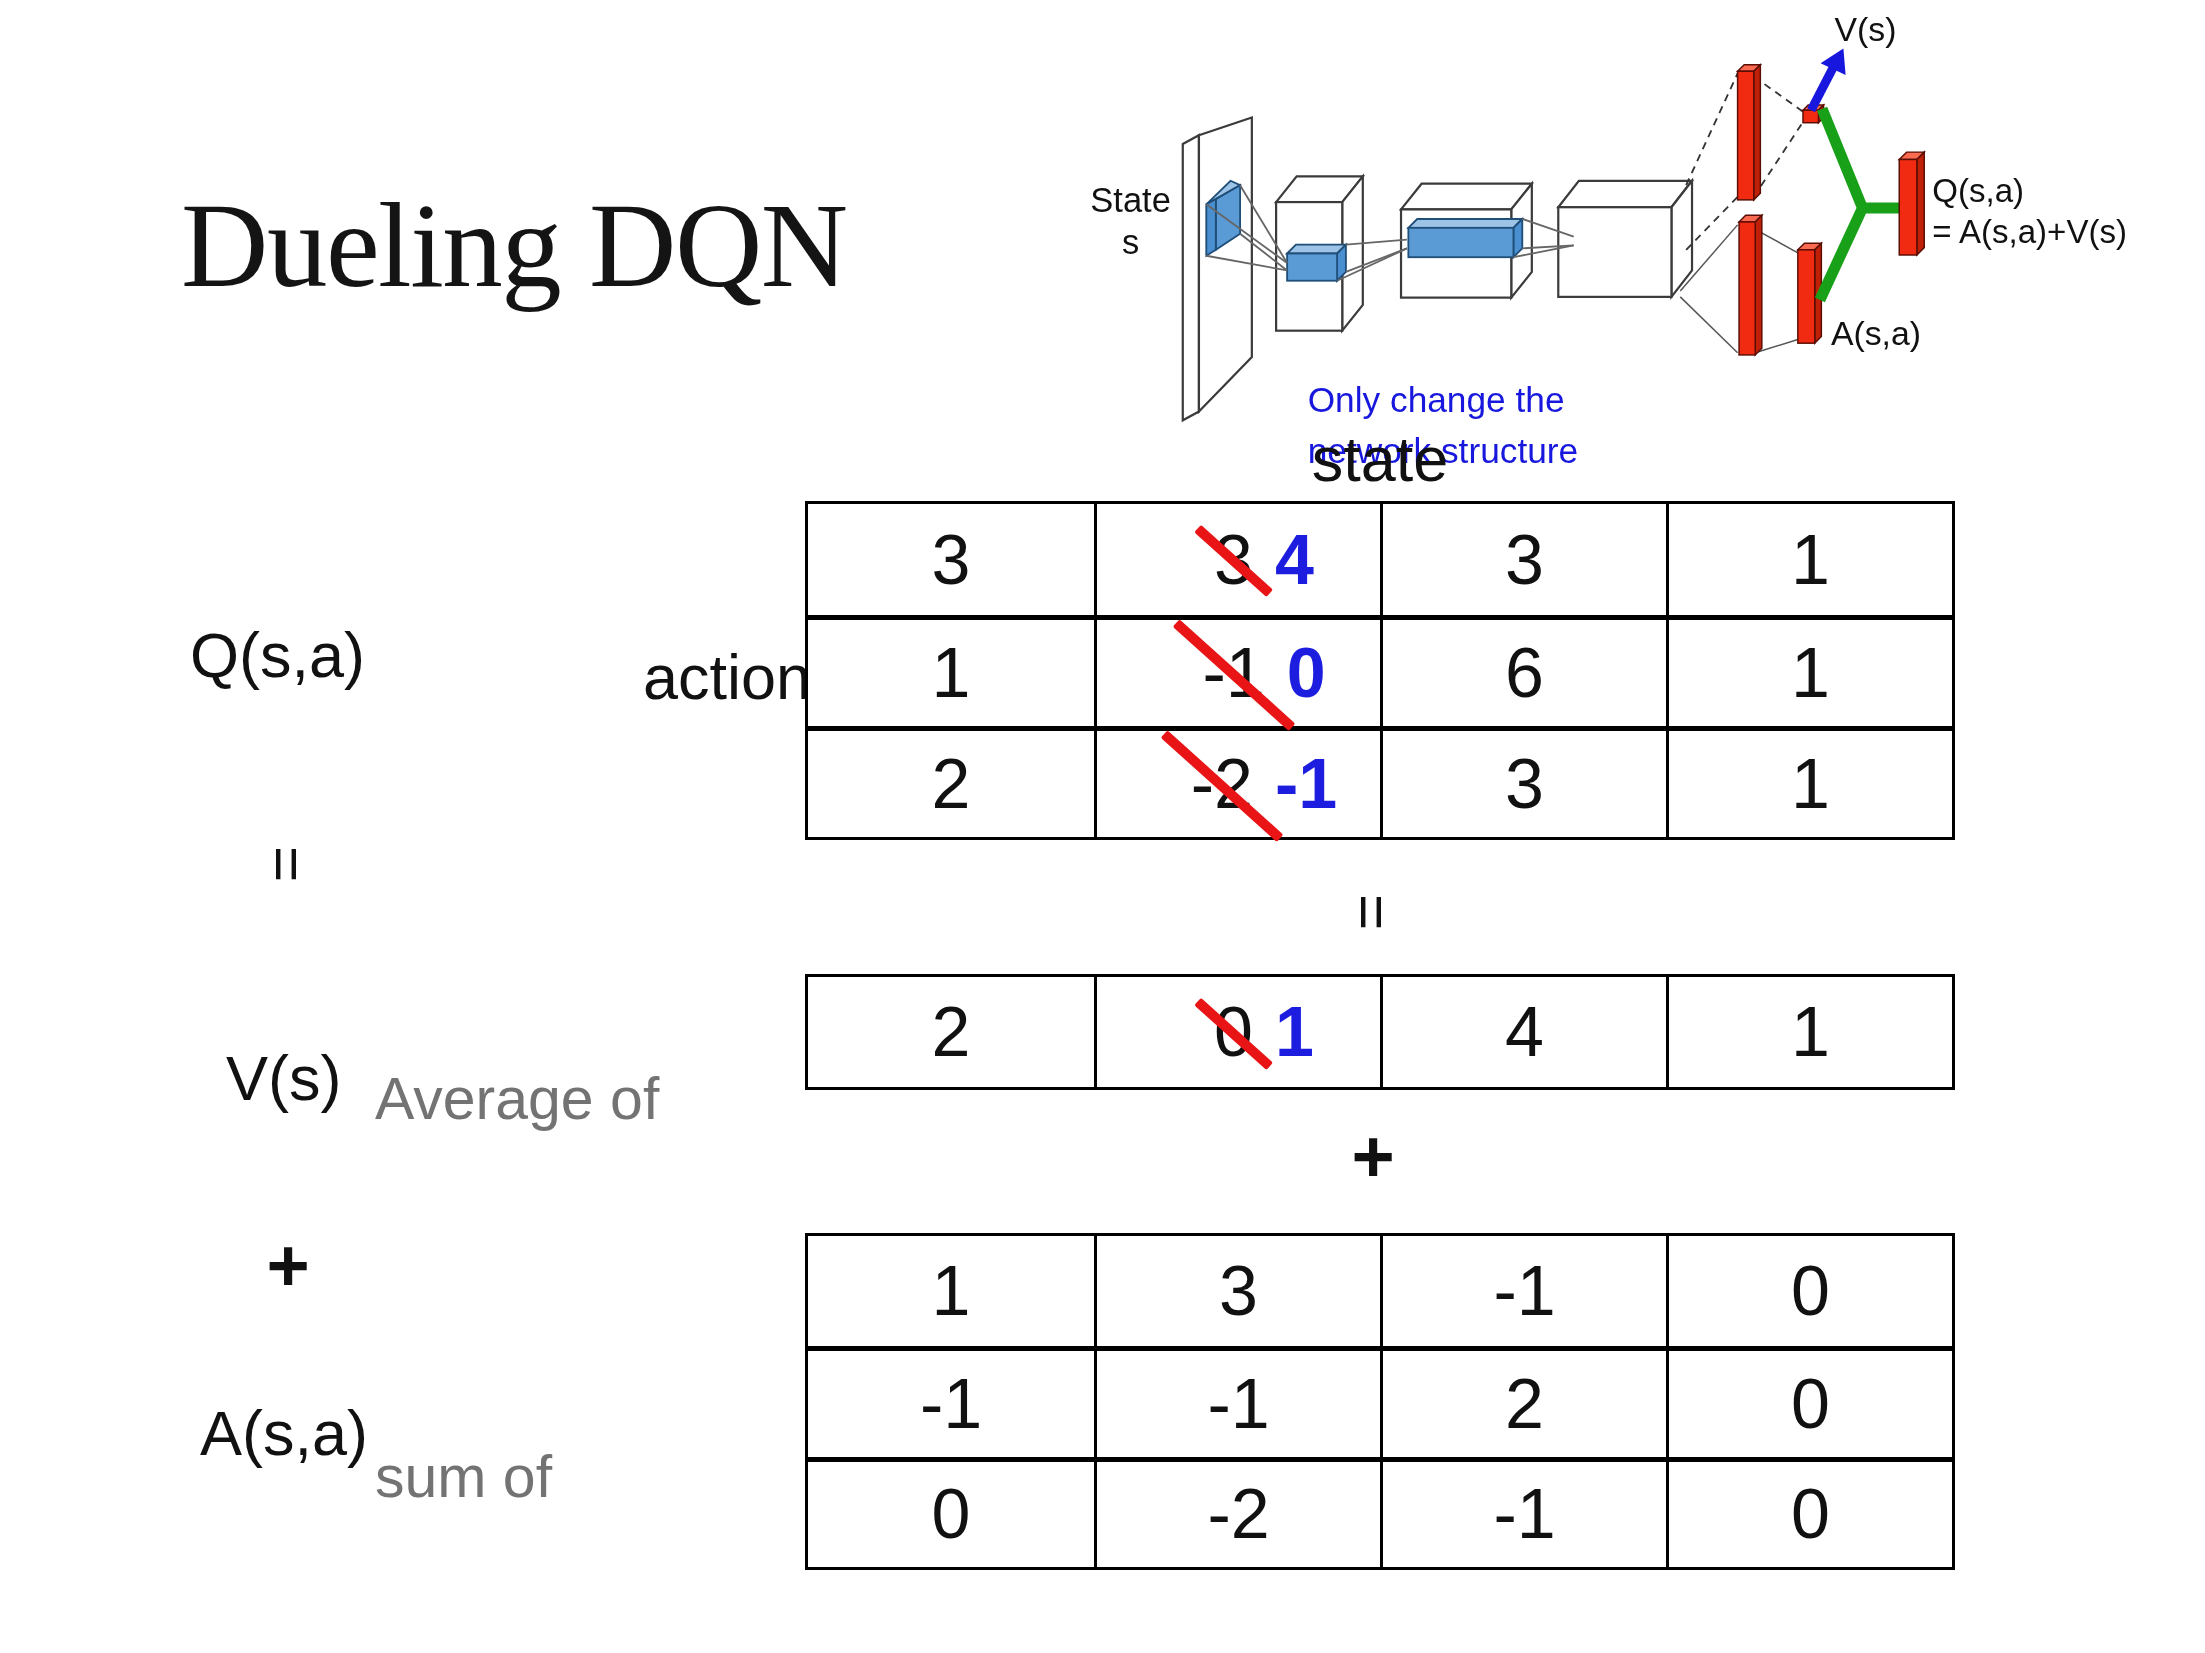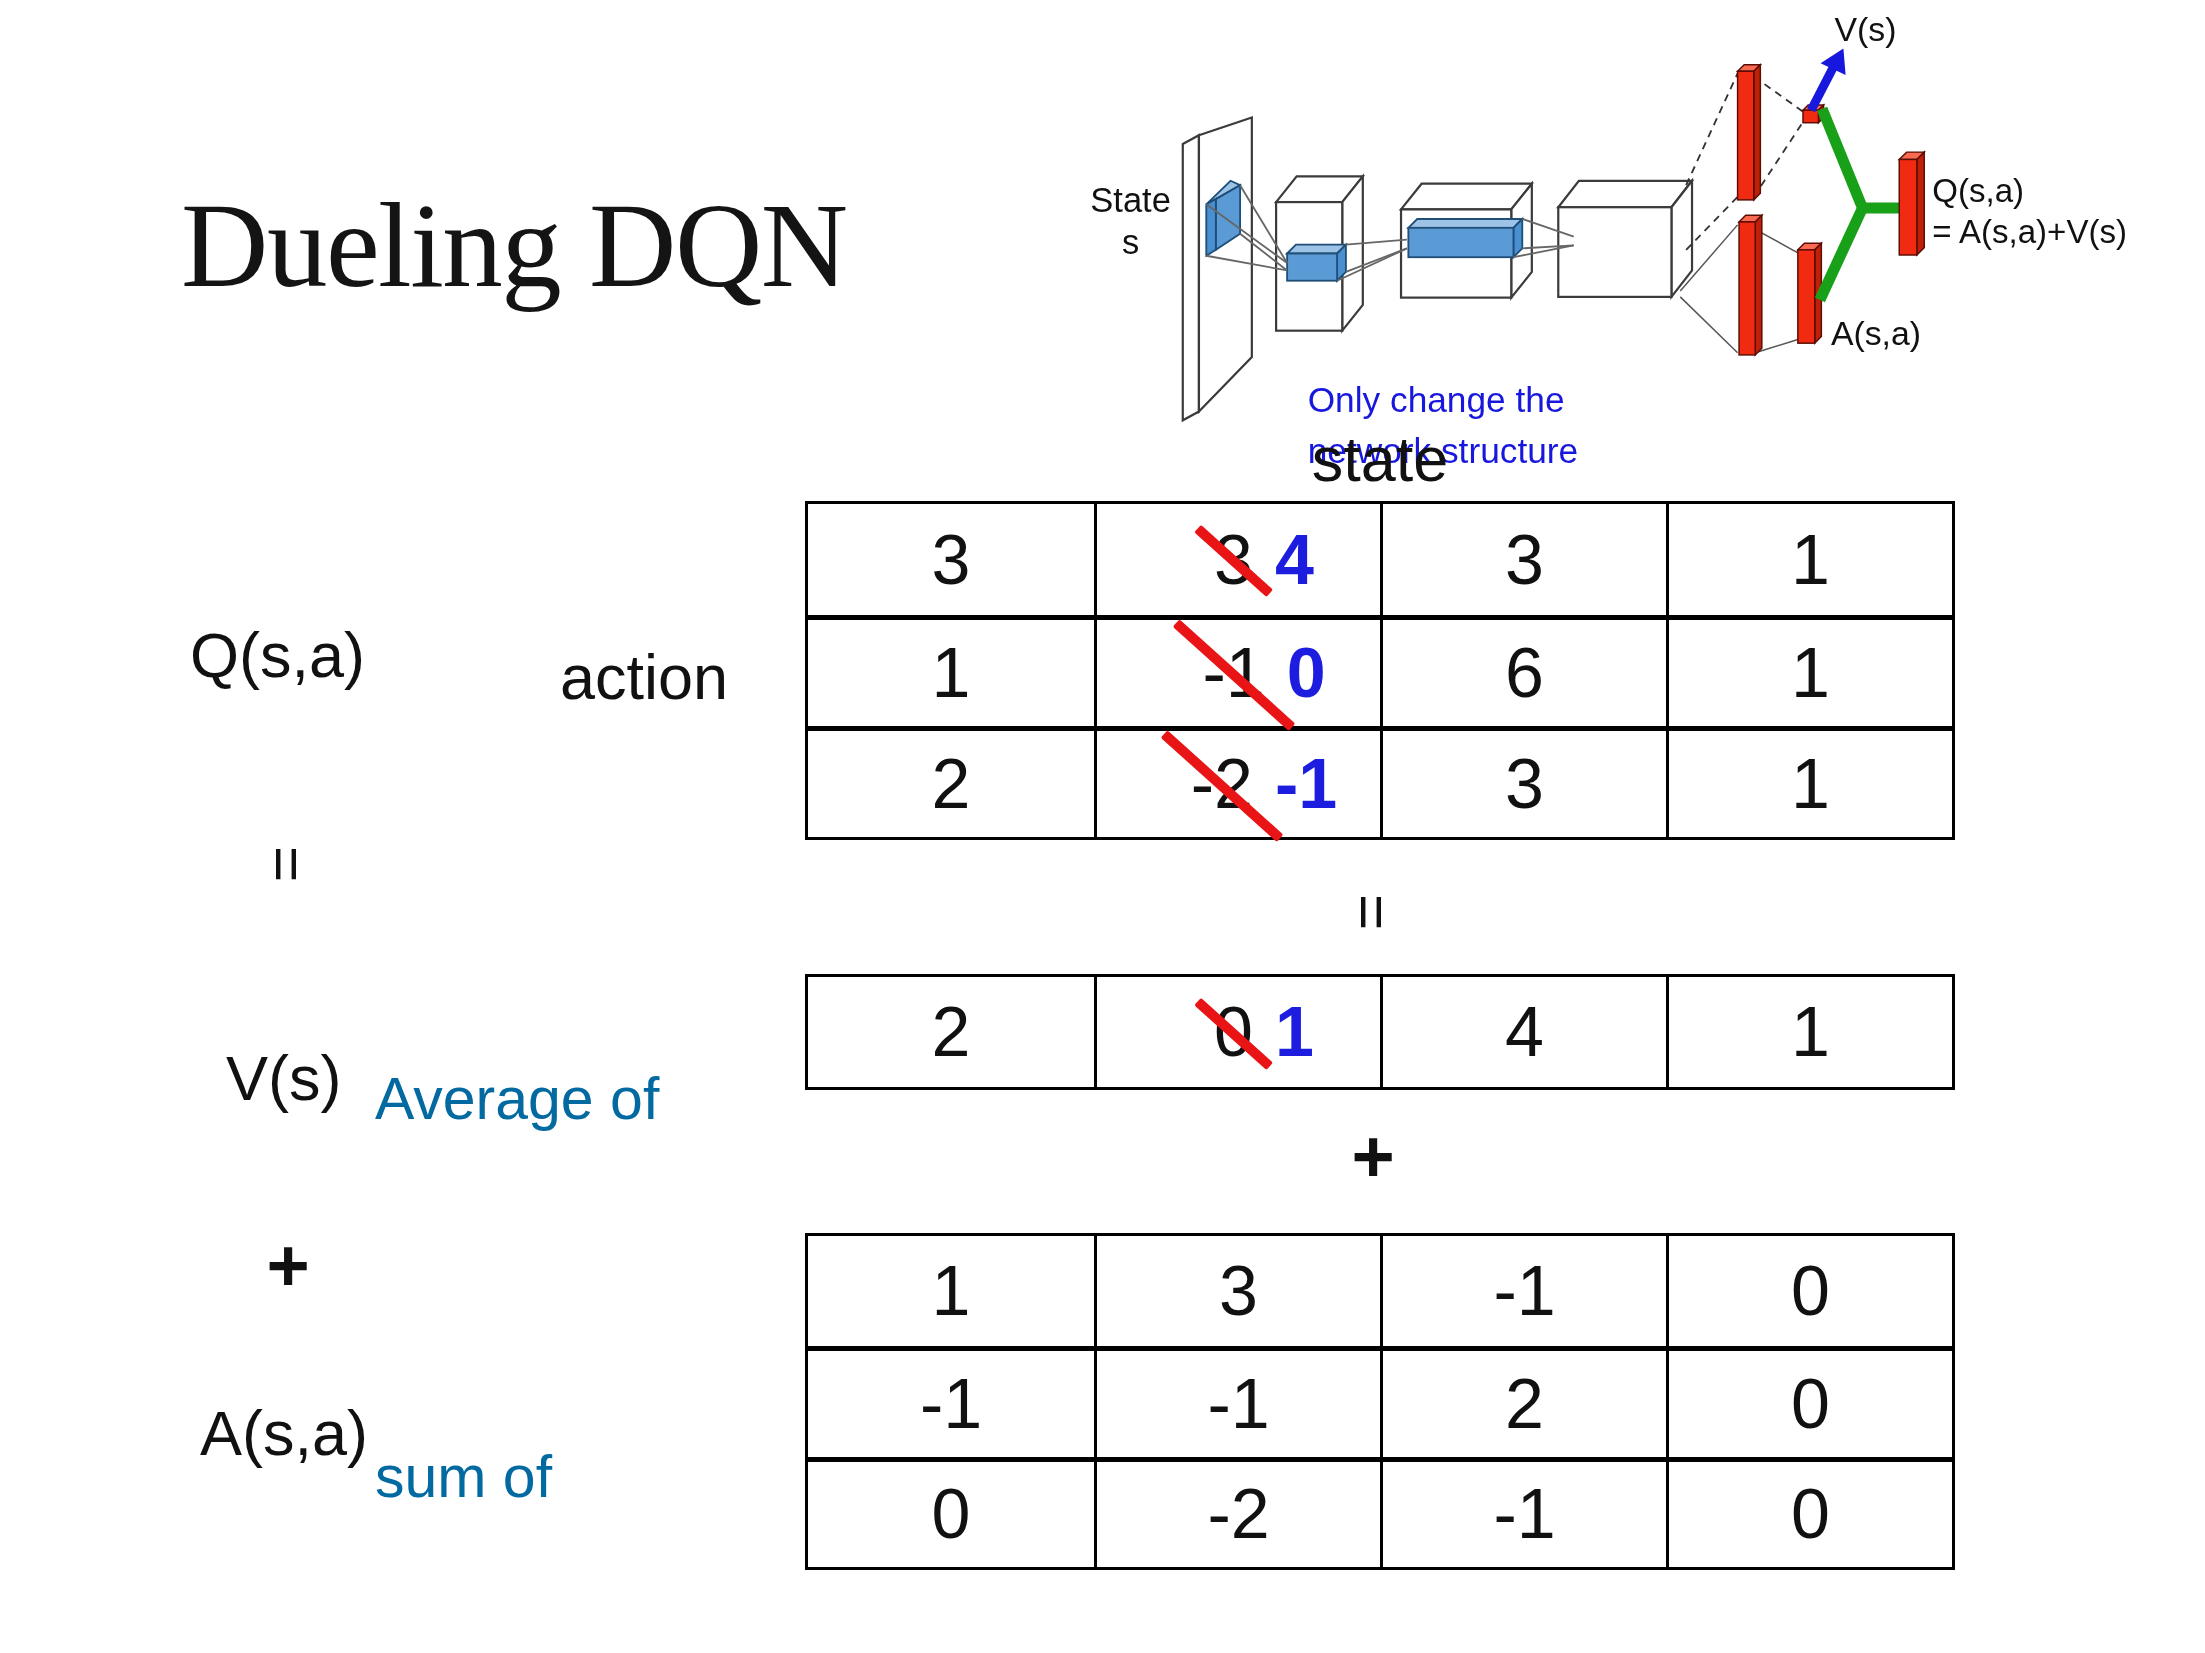--- a/index.html
+++ b/index.html
@@ -8,21 +8,21 @@
 
   .abs{position:absolute;}
 
   
   #title{left:181px; top:176px; font-size:121px; font-weight:400; letter-spacing:-1.5px; color:#141414;font-family:Liberation Serif, serif;}
 
   
   .biglabel{font-size:63px; color:#111; white-space:nowrap;}
 
   
-  .bluenote{font-size:59px; color:#0369a1; line-height:1.38; white-space:nowrap;}
+  .bluenote{font-size:59px; color:#737373; line-height:1.38; white-space:nowrap;}
 
   
   .roteq{display:flex; align-items:center; justify-content:center;
          width:88px; height:66px; font-size:62px; transform:rotate(90deg); font-weight:500;}
   .bigplus{display:flex; align-items:center; justify-content:center;
          width:88px; height:66px; font-size:74px; font-weight:600;}
 
   
   .mtable{position:absolute; left:805px; width:1150px; border:3.7px solid #000; box-sizing:border-box;
           display:grid; grid-template-columns:repeat(4,1fr); background:#fff;}
@@ -171,21 +171,21 @@
   <div class="abs biglabel" style="left:200px; top:1397px;">A(s,a)</div>
 
   <div class="abs bluenote" style="left:375px; top:1059px;">
     <div>Average of</div>
   </div>
   <div class="abs bluenote" style="left:375px; top:1437px;">
     <div>sum of</div>
   </div>
 
   <div class="abs biglabel" style="left:805px; top:423px; width:1150px; text-align:center;">state</div>
-  <div class="abs biglabel" style="left:560px; top:641px; width:198px; text-align:left;">action</div>
+  <div class="abs biglabel" style="left:613px; top:641px; width:198px; text-align:right;">action</div>
 
   <div class="mtable" style="top:501px; height:339px; grid-template-rows:repeat(3,1fr);">
     <div class="cell">
         <span>3</span>
       </div>
     <div class="cell cb changed">
       <span class="old">3</span>
       <span class="newv">4</span>
     </div>
     <div class="cell cb">

